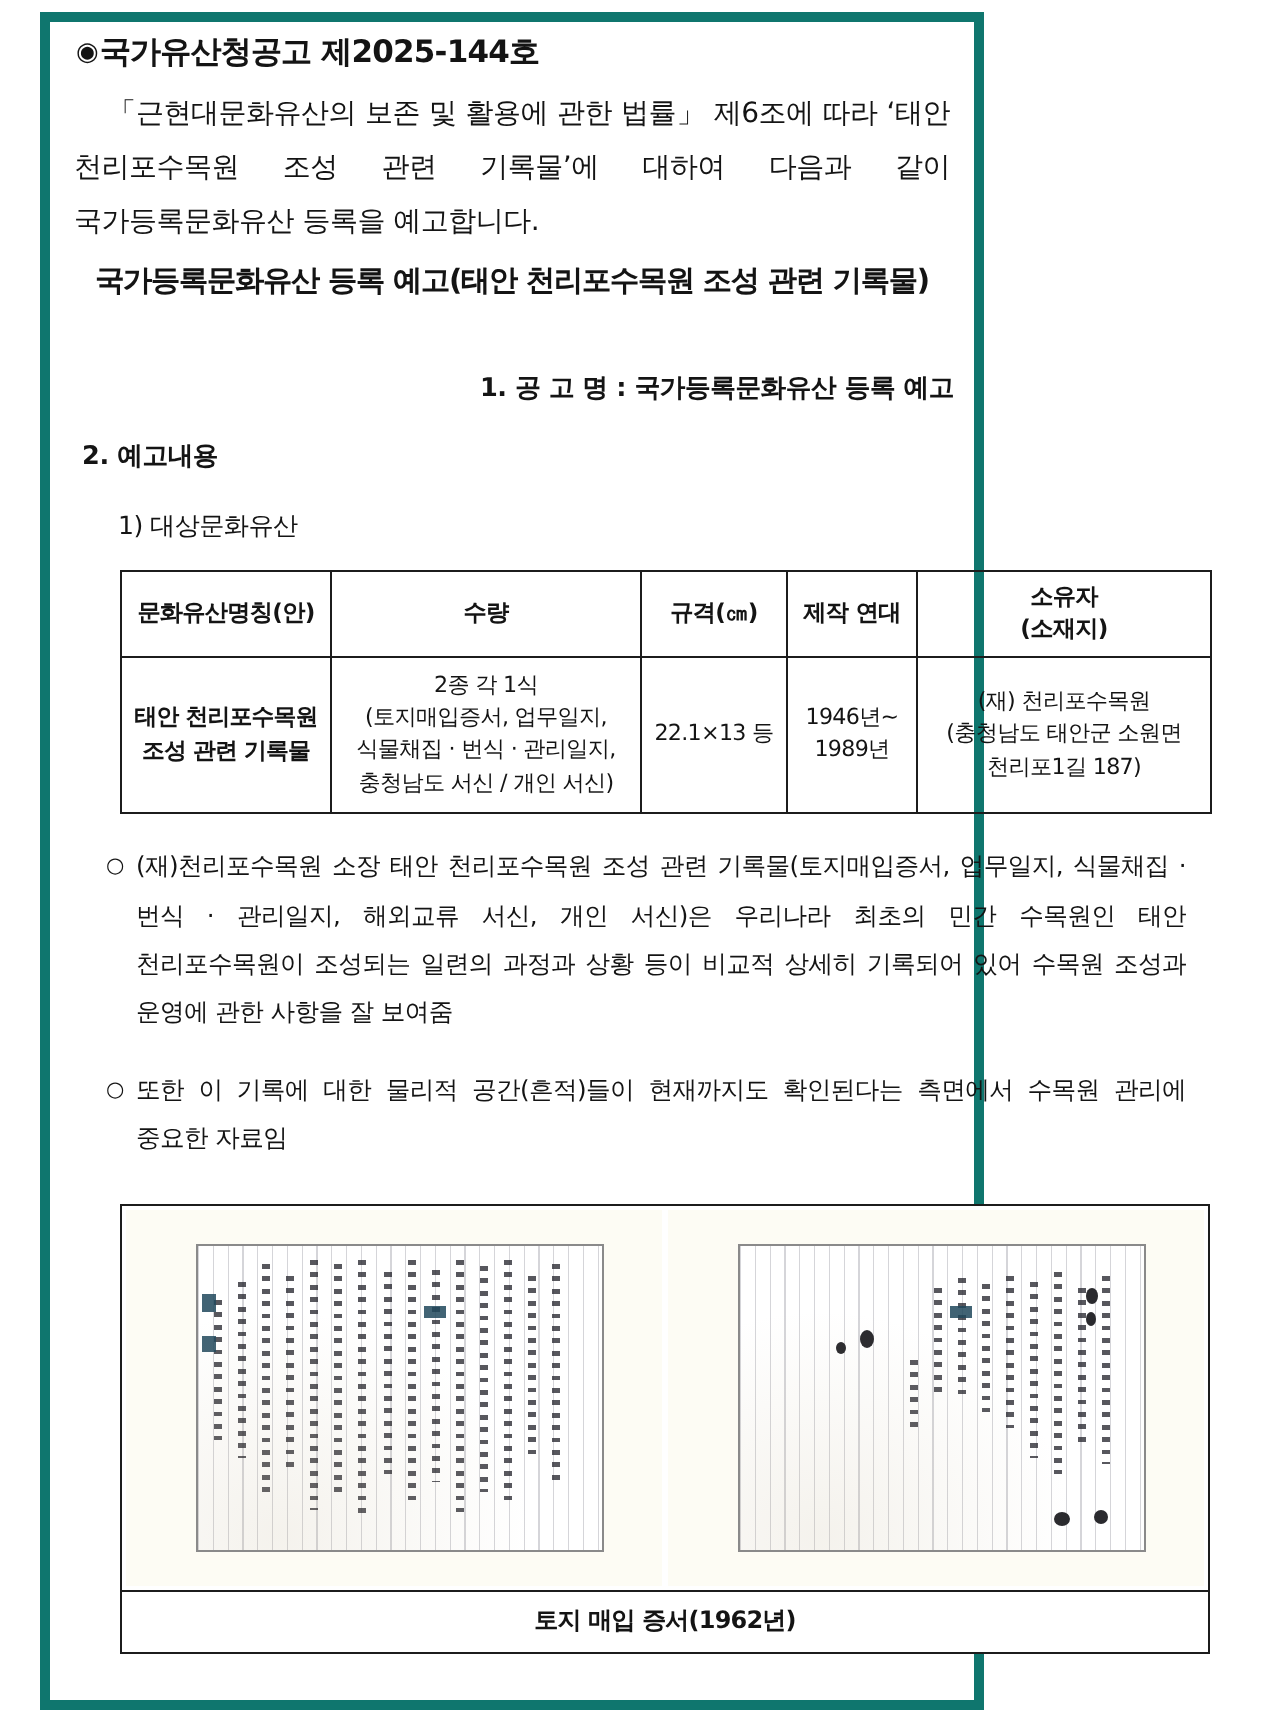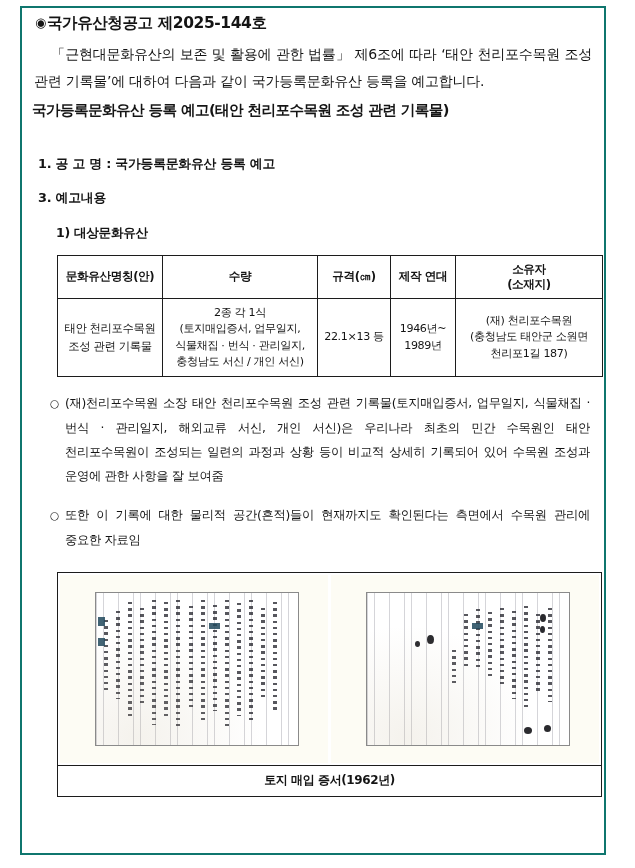--- a/index.html
+++ b/index.html
@@ -14,23 +14,23 @@
     color: #141414;
     overflow: hidden;
     position: relative;
   }
 
   
   .page-frame {
     position: absolute;
     left: 20px;
     top: 6px;
-    width: 586px;
+    width: 472px;
     height: 849px;
-    border: 2px solid #0f766e;
+    border: 5px solid #0f766e;
     box-sizing: border-box;
   }
   .page-inner {
     position: absolute;
     left: 0;
     top: 0;
     right: 0;
     bottom: 0;
     padding: 0 10px;
     box-sizing: border-box;
@@ -69,42 +69,42 @@
   }
   .issuer-line {
     margin: 3px 0 0 115px;
     font-size: 12.4px;
     line-height: 1.5;
     letter-spacing: -0.2px;
   }
 
   .doc-title {
     margin: 6px 0 0 0;
-    text-align: left;
+    text-align: center;
     font-size: 14.6px;
     font-weight: bold;
     letter-spacing: -0.6px;
     white-space: nowrap;
   }
 
   
   .sec {
     margin: 0 0 0 6px;
     font-size: 12.8px;
     font-weight: bold;
     letter-spacing: -0.2px;
     white-space: nowrap;
   }
-  .sec-1 { margin-top: 36px; }
+  .sec-1 { margin-top: 36px; text-align: right; }
   .sec-2 { margin-top: 17px; }
 
   .subsec {
     margin: 18px 0 0 24px;
     font-size: 12.6px;
-    font-weight: bold;
+    font-weight: normal;
     letter-spacing: -0.3px;
   }
   .subsec-2 { margin-top: 21px; }
 
   
   .heritage-table {
     margin: 13px 0 0 25px;
     border-collapse: collapse;
     width: 545px;
     table-layout: fixed;
@@ -123,21 +123,21 @@
     font-weight: bold;
     line-height: 1.32;
     padding: 2px 1px;
   }
   .heritage-table td {
     font-size: 11.1px;
     line-height: 1.48;
     padding: 6px 2px;
   }
   .heritage-table td.name-cell {
-    font-weight: normal;
+    font-weight: bold;
     font-size: 11.4px;
     line-height: 1.55;
     letter-spacing: -0.4px;
   }
   .col-name  { width: 105px; }
   .col-qty   { width: 155px; }
   .col-size  { width: 73px; }
   .col-era   { width: 65px; }
   .col-owner { width: 147px; }
 
@@ -251,21 +251,21 @@
     <div class="announce-no">
       <span class="bullet">◉</span><span>국가유산청공고 제2025-144호</span>
     </div>
 
     <p class="intro">「근현대문화유산의 보존 및 활용에 관한 법률」 제6조에 따라 ‘태안 천리포수목원 조성 관련 기록물’에 대하여 다음과 같이 국가등록문화유산 등록을 예고합니다.</p>
 
 
     <div class="doc-title">국가등록문화유산 등록 예고(태안 천리포수목원 조성 관련 기록물)</div>
 
     <div class="sec sec-1">1. 공 고 명 : 국가등록문화유산 등록 예고</div>
-    <div class="sec sec-2">3. 예고내용</div>
+    <div class="sec sec-2">2. 예고내용</div>
 
     <div class="subsec subsec-1">1) 대상문화유산</div>
 
     <table class="heritage-table">
       <colgroup>
         <col class="col-name">
           <col class="col-qty">
           <col class="col-size">
           <col class="col-era">
           <col class="col-owner">

